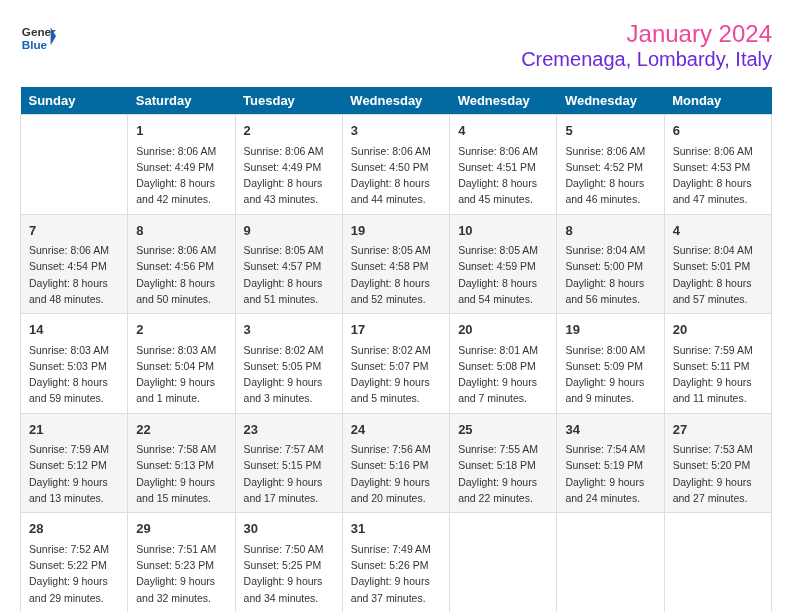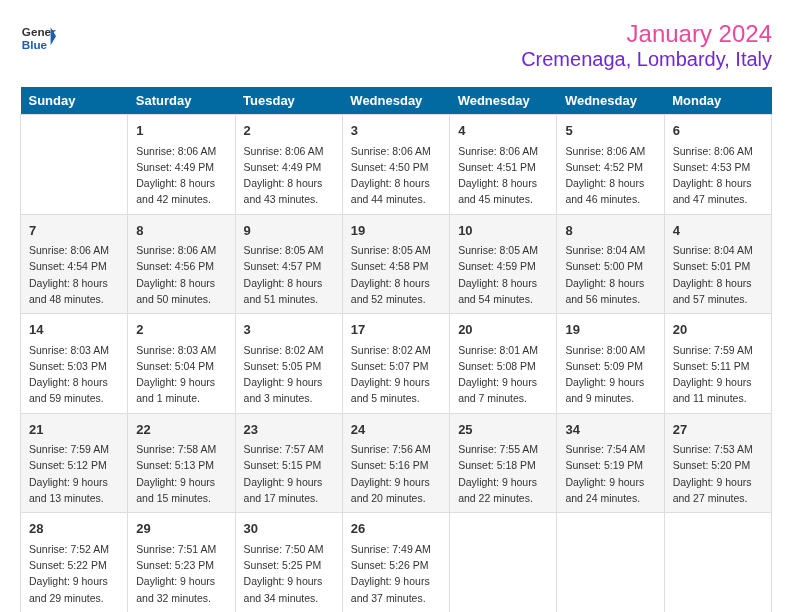--- a/index.html
+++ b/index.html
@@ -234,21 +234,21 @@
         </td>
         <td>
           <span class="day-number">29</span>
           <div class="day-info">Sunrise: 7:51 AM<br>Sunset: 5:23 PM<br>Daylight: 9 hours<br>and 32 minutes.</div>
         </td>
         <td>
           <span class="day-number">30</span>
           <div class="day-info">Sunrise: 7:50 AM<br>Sunset: 5:25 PM<br>Daylight: 9 hours<br>and 34 minutes.</div>
         </td>
         <td>
-          <span class="day-number">26</span>
+          <span class="day-number">31</span>
           <div class="day-info">Sunrise: 7:49 AM<br>Sunset: 5:26 PM<br>Daylight: 9 hours<br>and 37 minutes.</div>
         </td>
         <td class="empty"></td>
         <td class="empty"></td>
         <td class="empty"></td>
       </tr>
     </tbody>
 </table>
 
 </body></html>

